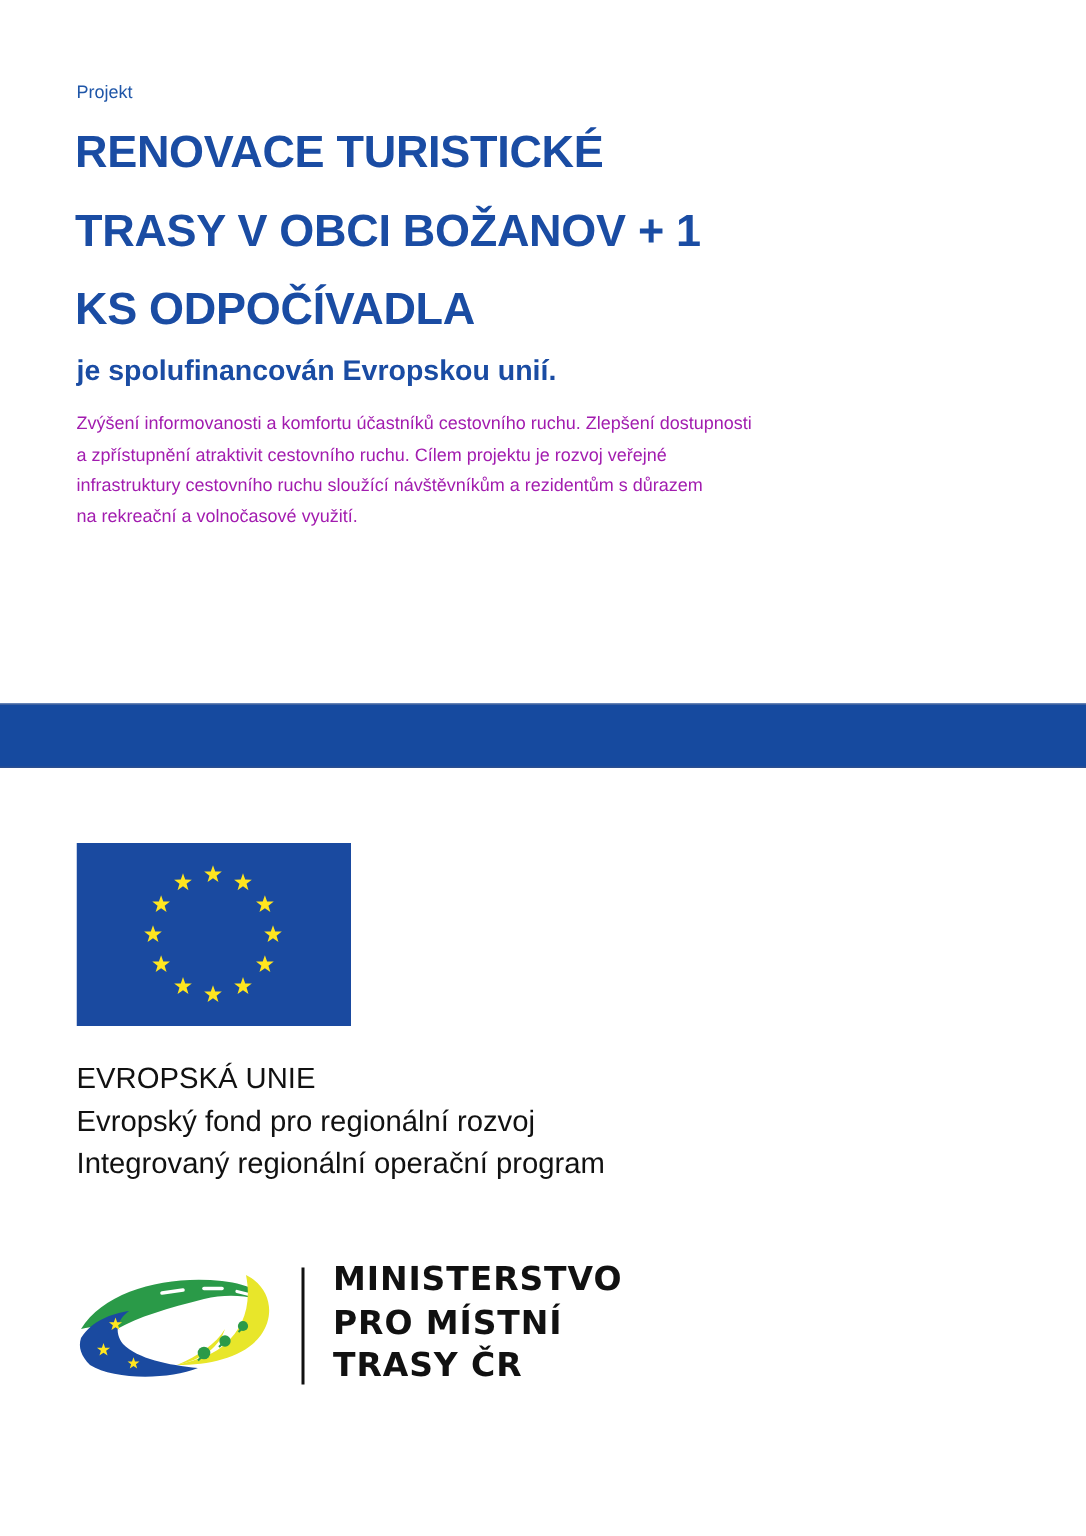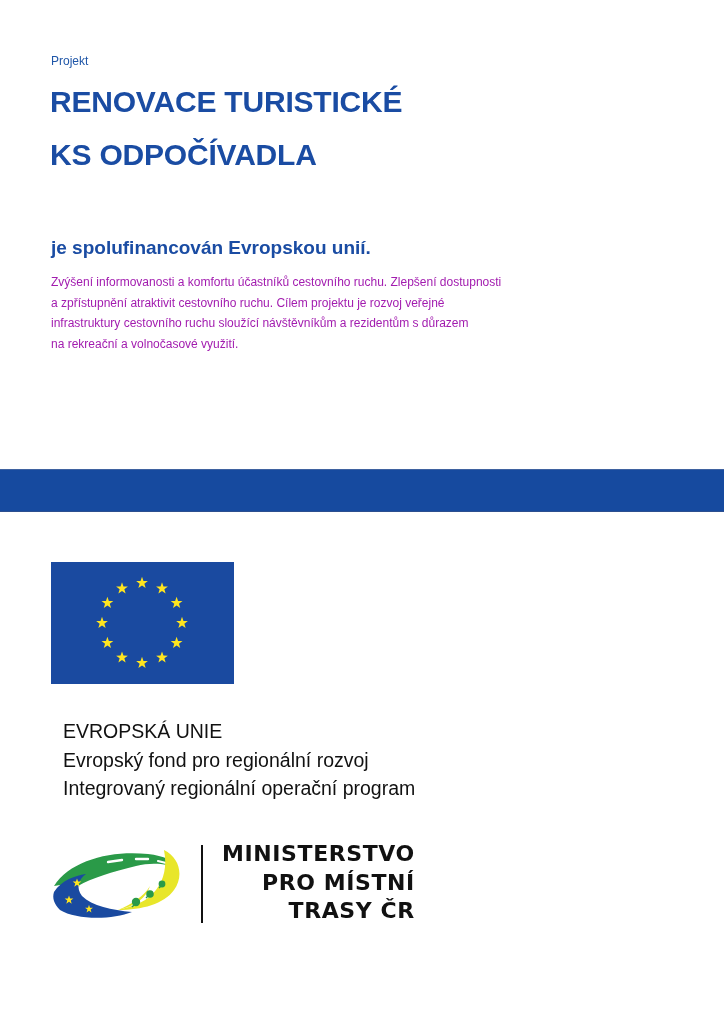--- a/index.html
+++ b/index.html
@@ -68,21 +68,21 @@
     .eu-flag {
       left: 51px;
       top: 562px;
       width: 183px;
       height: 122px;
     }
 
     .eu-text {
       left: 51px;
       top: 705px;
-      margin: 12px;
+      margin: 0;
       font-size: 19.5px;
       color: #111111;
       line-height: 28.7px;
     }
     .eu-text span { display: block; white-space: nowrap; }
 
     .mmr-logo {
       left: 52px;
       top: 846px;
       width: 130px;
@@ -98,31 +98,31 @@
     .mmr-text {
       left: 222px;
       top: 840px;
       margin: 0;
       font-family: "DejaVu Sans", sans-serif;
       font-size: 22px;
       font-weight: bold;
       color: #111111;
       line-height: 28.5px;
       letter-spacing: 0.6px;
-      text-align: right;
     }
     .mmr-text span { display: block; white-space: nowrap; }
   </style>
 </head>
 <body>
 
 <p class="abs label-projekt">Projekt</p>
 
 <h1 class="abs title">
   <span>RENOVACE TURISTICKÉ</span>
+  <span>TRASY V OBCI BOŽANOV + 1</span>
   <span>KS ODPOČÍVADLA</span>
 </h1>
 
 <p class="abs subtitle">je spolufinancován Evropskou unií.</p>
 
 <p class="abs desc">
   <span>Zvýšení informovanosti a komfortu účastníků cestovního ruchu. Zlepšení dostupnosti</span>
   <span>a zpřístupnění atraktivit cestovního ruchu. Cílem projektu je rozvoj veřejné</span>
   <span>infrastruktury cestovního ruchu sloužící návštěvníkům a rezidentům s důrazem</span>
   <span>na rekreační a volnočasové využití.</span>

